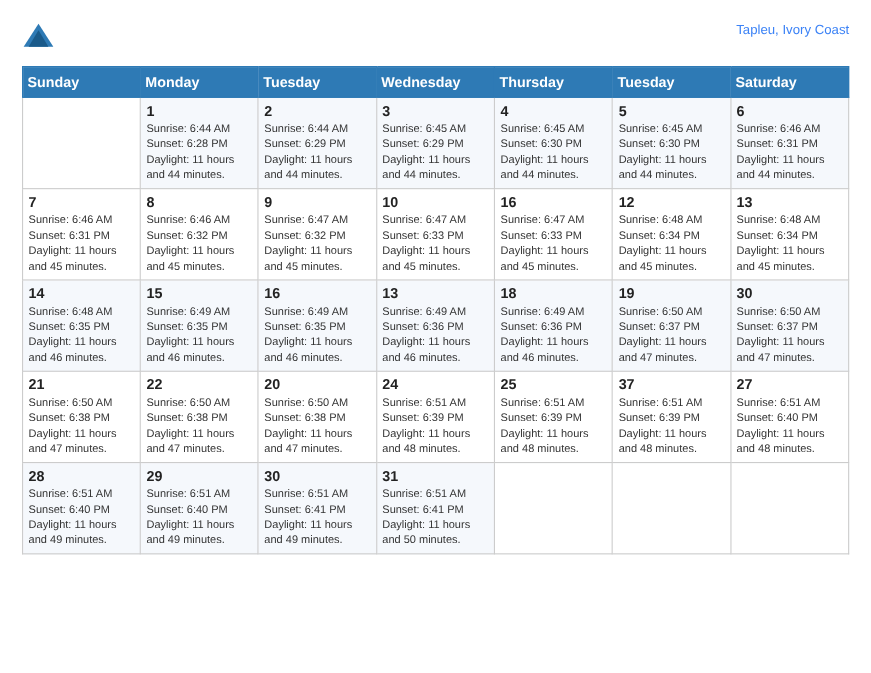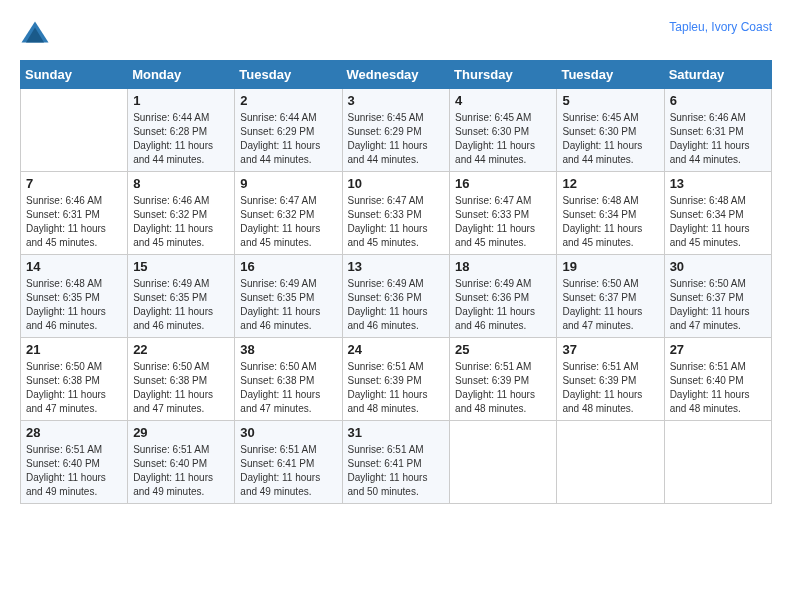--- a/index.html
+++ b/index.html
@@ -207,21 +207,21 @@
       <tr>
         <td>
           <span class="day-num">21</span>
           <div class="day-info">Sunrise: 6:50 AM<br>Sunset: 6:38 PM<br>Daylight: 11 hours and 47 minutes.</div>
         </td>
         <td>
           <span class="day-num">22</span>
           <div class="day-info">Sunrise: 6:50 AM<br>Sunset: 6:38 PM<br>Daylight: 11 hours and 47 minutes.</div>
         </td>
         <td>
-          <span class="day-num">38</span>
+          <span class="day-num">20</span>
           <div class="day-info">Sunrise: 6:50 AM<br>Sunset: 6:38 PM<br>Daylight: 11 hours and 47 minutes.</div>
         </td>
         <td>
           <span class="day-num">24</span>
           <div class="day-info">Sunrise: 6:51 AM<br>Sunset: 6:39 PM<br>Daylight: 11 hours and 48 minutes.</div>
         </td>
         <td>
           <span class="day-num">25</span>
           <div class="day-info">Sunrise: 6:51 AM<br>Sunset: 6:39 PM<br>Daylight: 11 hours and 48 minutes.</div>
         </td>

